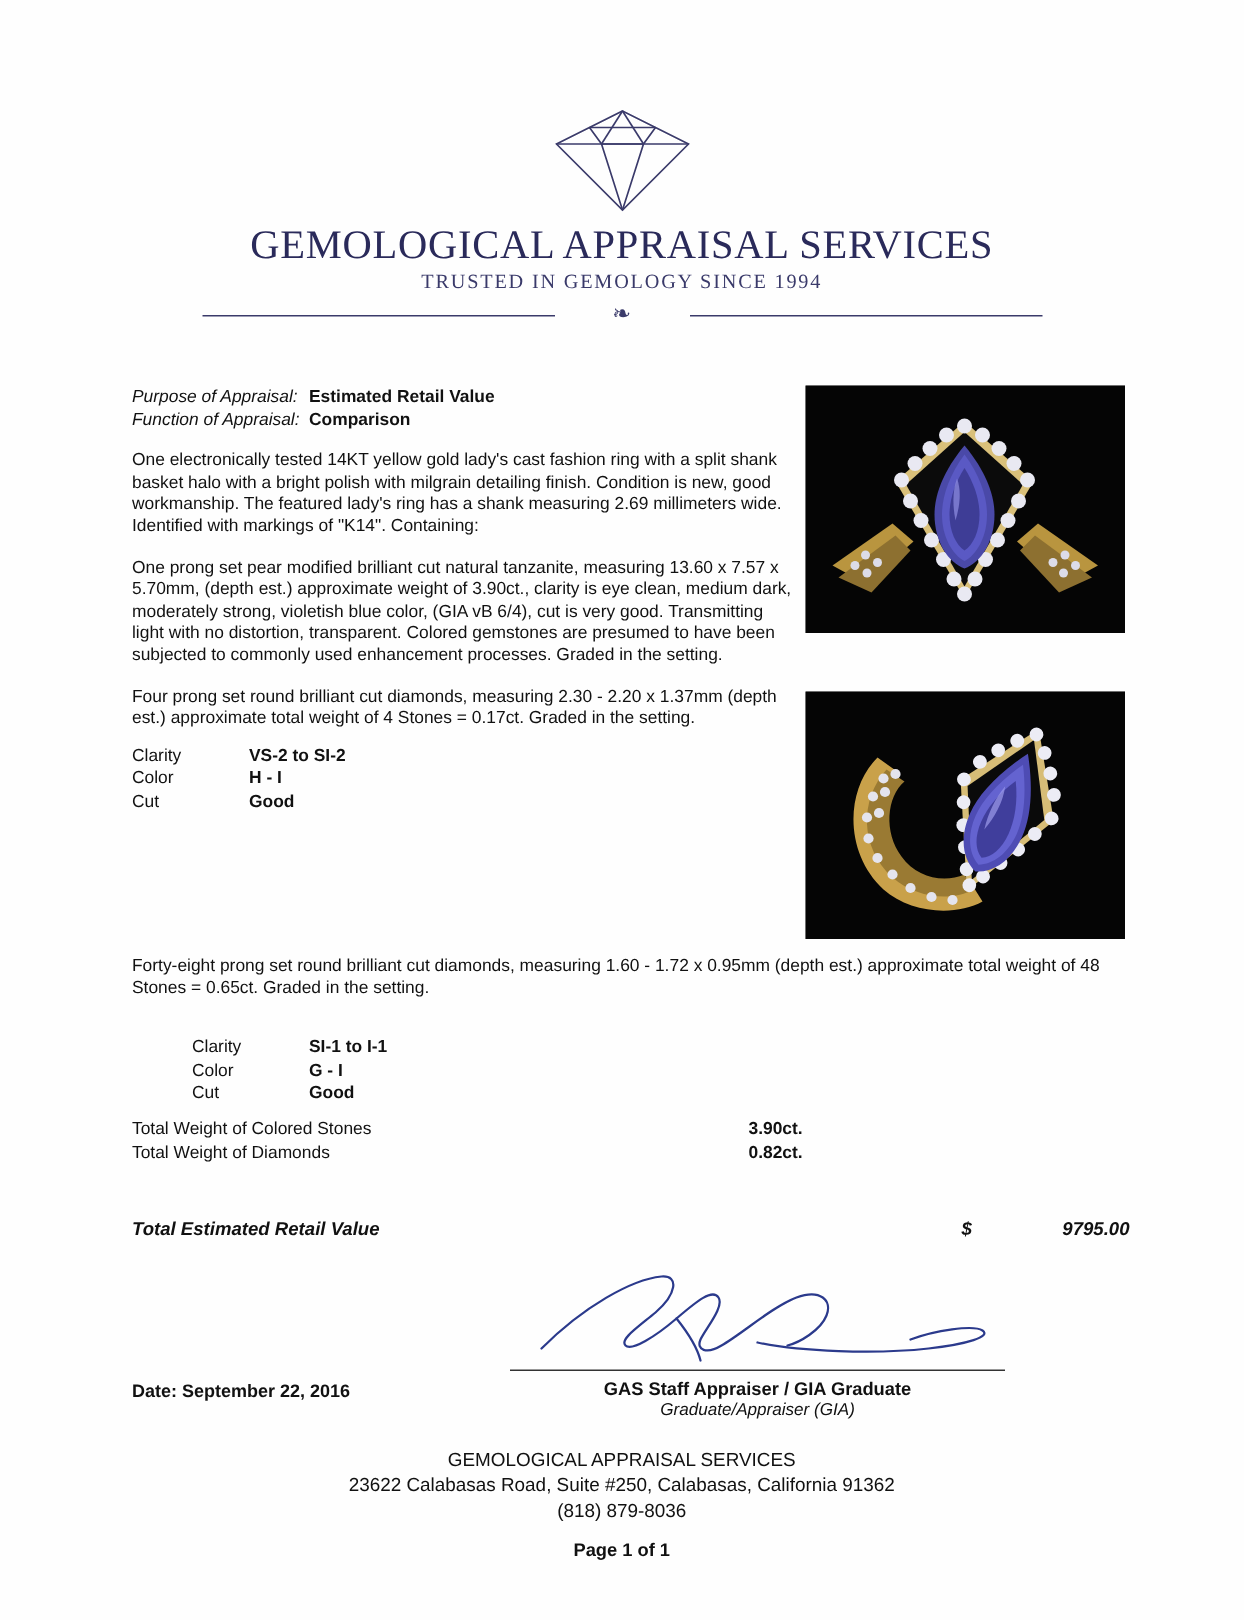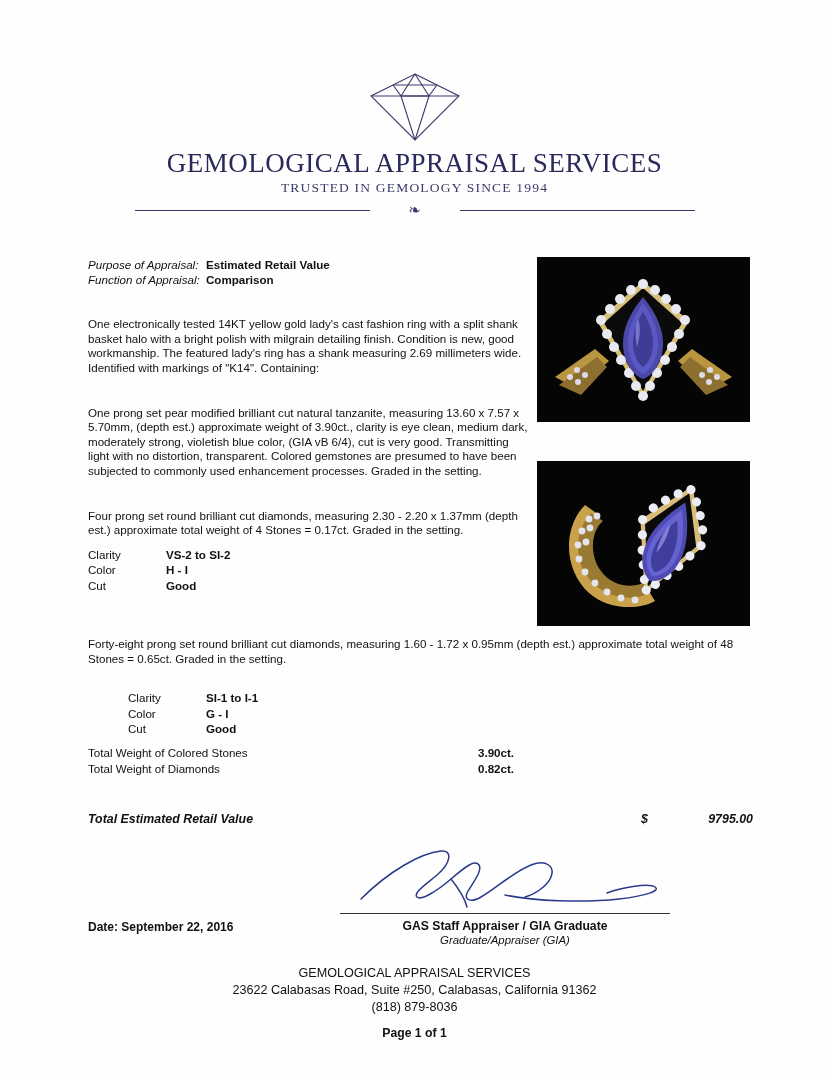--- a/index.html
+++ b/index.html
@@ -85,21 +85,21 @@
     line-height: 14.6px;
     color: #111;
   }
   .kv-row {
     display: flex;
     line-height: 14.6px;
   }
   .kv-label { width: 118px; font-style: italic; }
   .kv-value { font-weight: bold; }
   .para {
-    margin-top: 30px;
+    margin-top: 13px;
     text-align: left;
   }
   .spec-table {
     margin-top: 9px;
   }
   .spec-row {
     display: flex;
     line-height: 15.5px;
   }
   .spec-label { width: 78px; }
@@ -117,20 +117,21 @@
   .totals {
     position: absolute;
     left: 88px;
     top: 745px;
     width: 660px;
     font-size: 11.6px;
     line-height: 15.5px;
   }
   .total-row {
     display: flex;
+    gap: 21px;
   }
   .total-name { width: 390px; }
   .total-val { font-weight: bold; }
   .grand {
     position: absolute;
     left: 88px;
     top: 812px;
     width: 665px;
     font-size: 12.4px;
     font-weight: bold;

